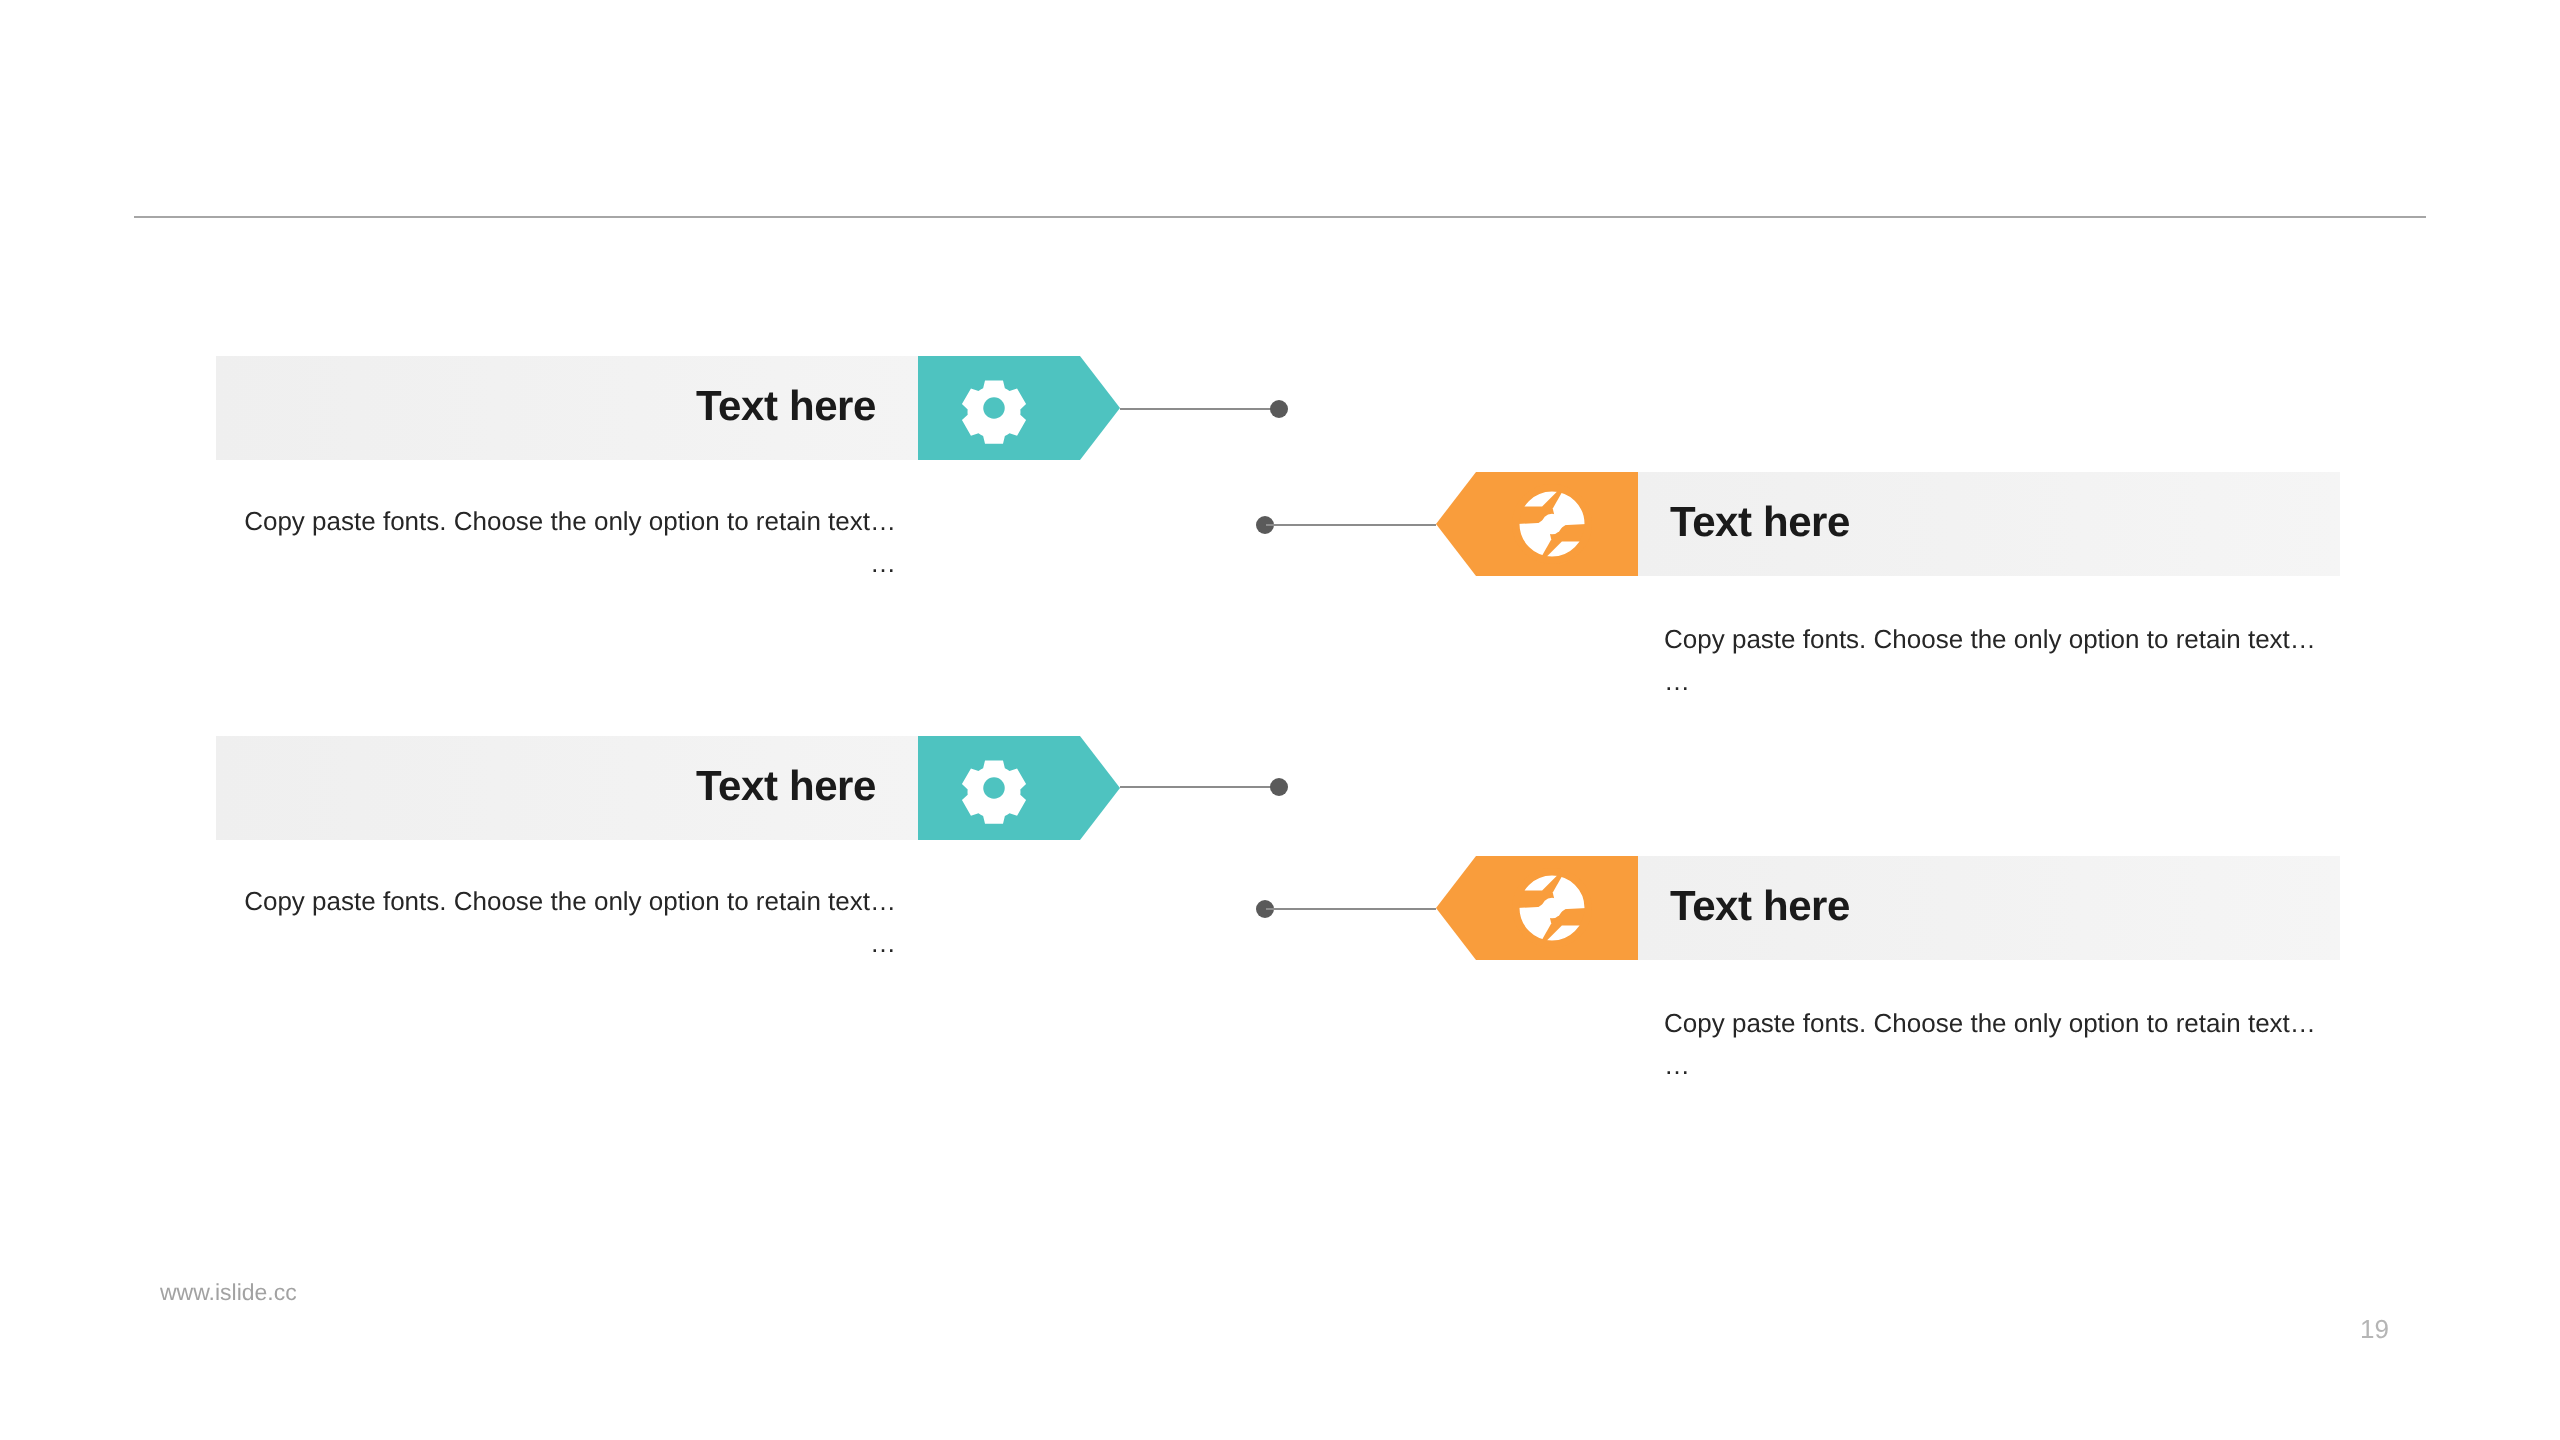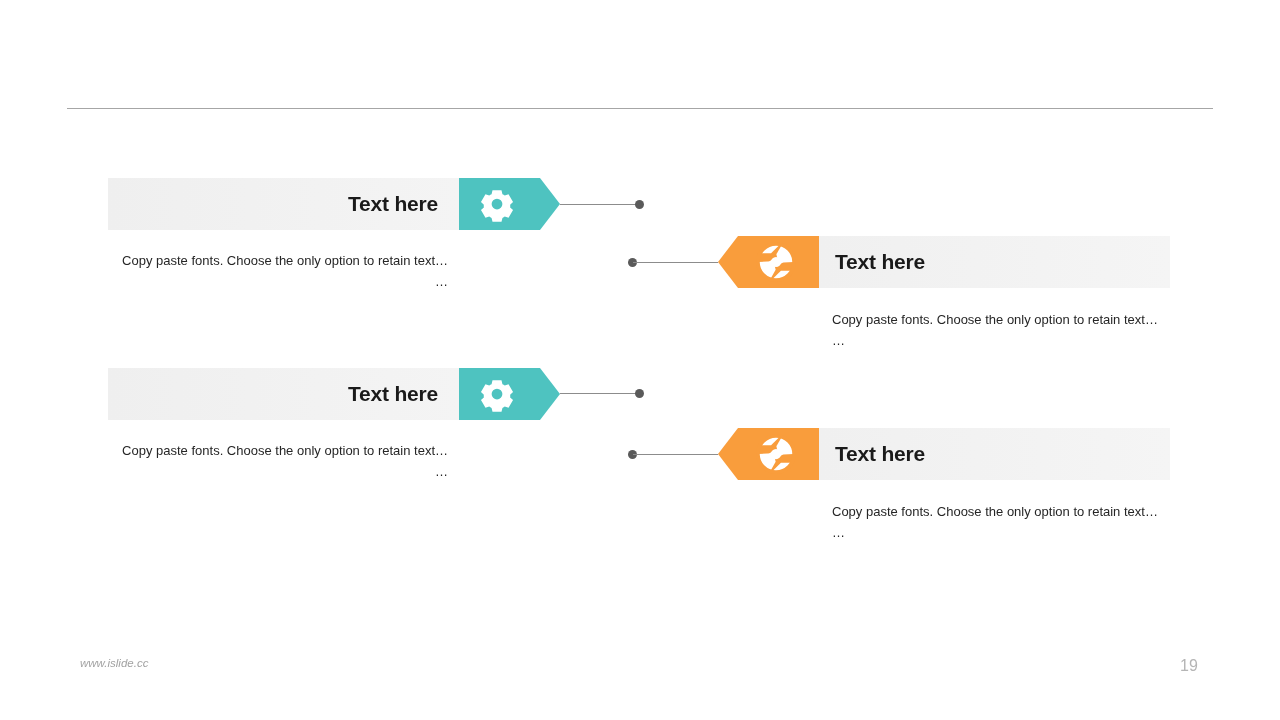--- a/index.html
+++ b/index.html
@@ -125,30 +125,29 @@
     line-height: 21px;
     color: #262626;
   }
   .body-text.right-align { text-align: right; }
   .body-text.left-align { text-align: left; }
 
   
   .footer-url {
     position: absolute;
     left: 80px;
-    top: 657px;
+    top: 641px;
     font-size: 11.5px;
     color: #a2a2a2;
-    font-style: italic;
   }
   .footer-page {
     position: absolute;
     left: 1180px;
     top: 657px;
-    font-size: 16px;
+    font-size: 13px;
     color: #b5b5b5;
   }
 </style>
 </head>
 <body>
 
 <div class="slide">
 
   <div class="top-divider"></div>
 

